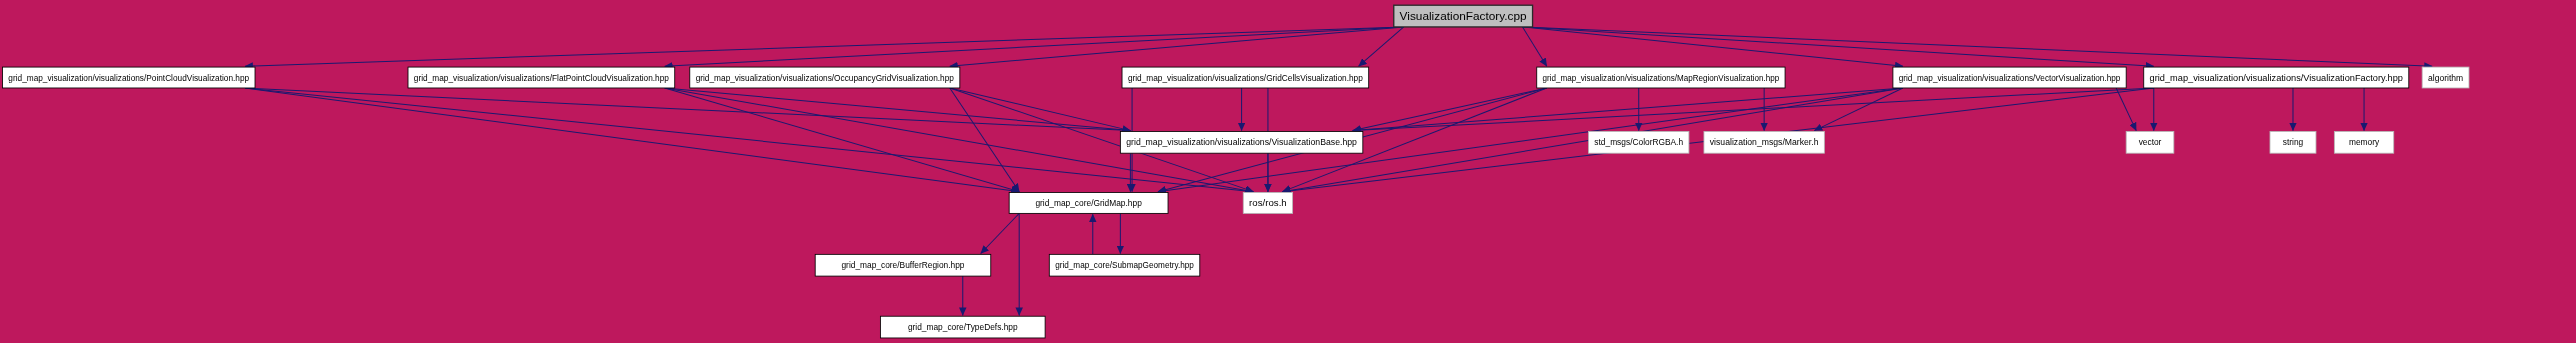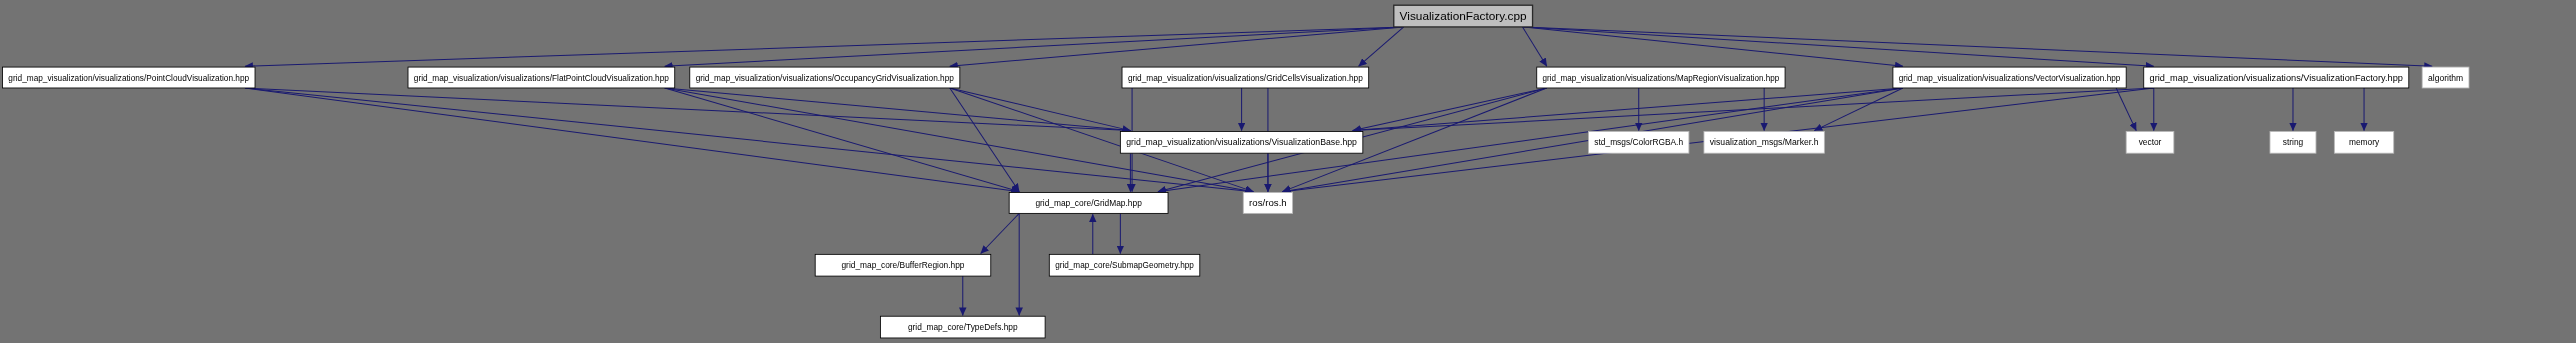--- a/index.html
+++ b/index.html
@@ -1,16 +1,16 @@
 <!DOCTYPE html>
 <html style="font-size:13.4px"><head>
 <meta charset="utf-8">
 <style>
   html,body{margin:0;padding:0;background:#ffffff;}
-  .canvas{position:relative;width:2576px;height:344px;background:#737373;overflow:hidden;}
+  .canvas{position:relative;width:2576px;height:344px;background:#be185d;overflow:hidden;}
   svg{display:block;}
   svg text{
     font-family:"Liberation Sans","DejaVu Sans",sans-serif;
     font-size:10px;
     fill:#000000;
     dominant-baseline:middle;
   }
   .node-source rect{fill:#bfbfbf;stroke:#2a2a2a;stroke-width:1.6;}
   .node-source text{font-size:12px;}
   .node-internal rect{fill:#ffffff;stroke:#000000;stroke-width:1;}

